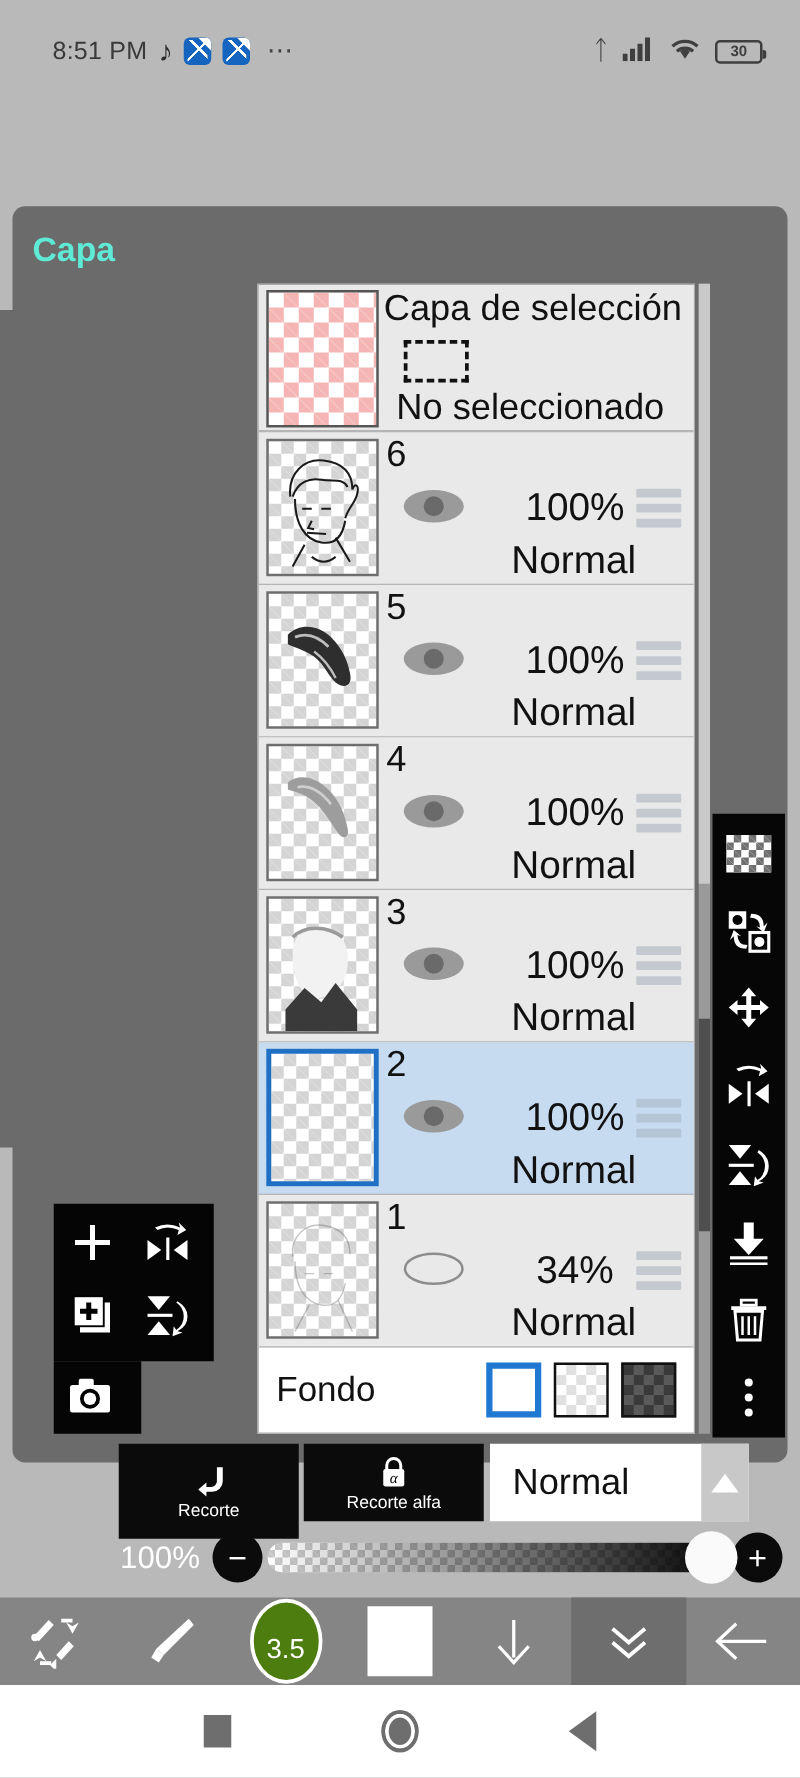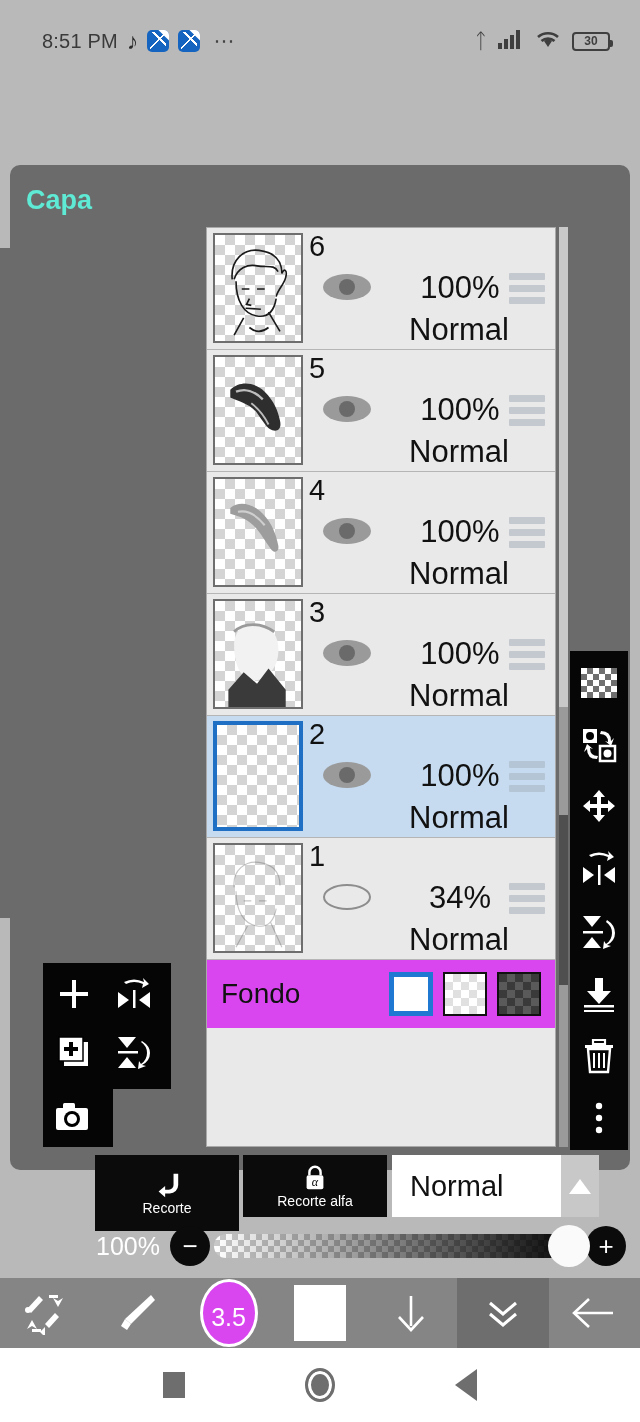--- a/index.html
+++ b/index.html
@@ -118,21 +118,21 @@
       linear-gradient(45deg,#f5b5b5 25%,transparent 25%,transparent 75%,#f5b5b5 75%),
       linear-gradient(45deg,#f5b5b5 25%,transparent 25%,transparent 75%,#f5b5b5 75%);
     background-size:24px 24px; background-position:0 0,12px 12px;
   }
   .seltext { flex:1; position:relative; height:100%; }
   .seltitle{ position:absolute; left:4px; top:3px; font-size:29px; color:#111; white-space:nowrap;}
   .selbox  { position:absolute; left:20px; top:44px; width:52px; height:34px; border:3px dashed #111; }
   .selnone { position:absolute; left:14px; top:82px; font-size:29px; color:#111; white-space:nowrap;}
 
   
-  .fondorow { height:68px; display:flex; align-items:center; background:#d946ef; padding:0 14px; }
+  .fondorow { height:68px; display:flex; align-items:center; background:#ffffff; padding:0 14px; }
   .fondolbl { font-size:28px; color:#111; flex:1; }
   .sw { width:44px; height:44px; margin-left:10px; }
   .sw.white { background:#fff; border:5px solid #1f78d1; }
   .sw.trans { border:2px solid #111;
       background-color:#fff;
       background-image:
         linear-gradient(45deg,#e0e0e0 25%,transparent 25%,transparent 75%,#e0e0e0 75%),
         linear-gradient(45deg,#e0e0e0 25%,transparent 25%,transparent 75%,#e0e0e0 75%);
       background-size:16px 16px; background-position:0 0,8px 8px; }
   .sw.dark { border:2px solid #111;
@@ -205,22 +205,22 @@
            background-size:100% 100%, 12px 12px, 12px 12px;
            background-position:0 0, 0 0, 6px 6px;
            position:relative; }
   .knob { position:absolute; right:-8px; top:-9px; width:42px; height:42px; border-radius:50%; background:#fafafa; }
 
   
   .bottombar { position:absolute; left:0; top:1278px; width:640px; height:70px; background:#858585; display:flex; align-items:center; }
   .bslot { flex:1; height:70px; display:flex; align-items:center; justify-content:center; }
   .bslot.active { background:#6e6e6e; }
   .bslot svg { fill:#fff; }
-  .brushsize { width:58px; height:68px; border-radius:50%; background:#d946ef; border:3px solid #fff;
-               display:flex; align-items:flex-end; justify-content:center; color:#fff; font-size:25px; padding-bottom:12px;}
+  .brushsize { width:58px; height:68px; border-radius:50%; background:#4d7c0f; border:3px solid #fff;
+               display:flex; align-items:flex-end; justify-content:center; color:#fff; font-size:22px; padding-bottom:12px;}
   .colorchip { width:52px; height:56px; background:#fff; }
 
   
   .navbar { position:absolute; left:0; top:1348px; width:640px; height:74px; background:#fff; display:flex; align-items:center; justify-content:center; gap:120px;}
   .nav-sq { width:22px; height:26px; background:#6e6e6e; }
   .nav-ci { width:30px; height:34px; border-radius:50%; border:3px solid #6e6e6e; background:#6e6e6e; box-shadow: inset 0 0 0 3px #fff;}
   .nav-tr { width:0;height:0;border-top:16px solid transparent;border-bottom:16px solid transparent;border-right:22px solid #6e6e6e;}
 </style>
 </head>
 <body>
@@ -274,20 +274,28 @@
         <div class="body"></div>
       </div>
     </div>
   </div>
 
   <div class="layerwin">
     <div class="layerwin-title">Capa</div>
 
     <div class="layerlist">
 
+      <div class="selrow">
+        <div class="selthumb"></div>
+        <div class="seltext">
+          <div class="seltitle">Capa de selección</div>
+          <div class="selbox"></div>
+          <div class="selnone">No seleccionado</div>
+        </div>
+      </div>
 
       <div class="lrow">
         <div class="thumb">
           <div class="tart">
             <svg viewBox="0 0 90 110" preserveAspectRatio="none">
               <g fill="none" stroke="#1a1a1a" stroke-width="1.7">
                 <path d="M18 46 C16 26 30 14 46 16 C62 18 70 26 70 40 C72 34 76 36 74 44 C72 52 66 56 64 64"></path>
                 <path d="M20 46 C24 34 34 30 44 32 C54 34 62 30 66 38"></path>
                 <path d="M22 48 C22 68 30 82 44 84 C56 86 62 78 64 66"></path>
                 <path d="M28 56 l8 0 M44 56 l8 0"></path>

